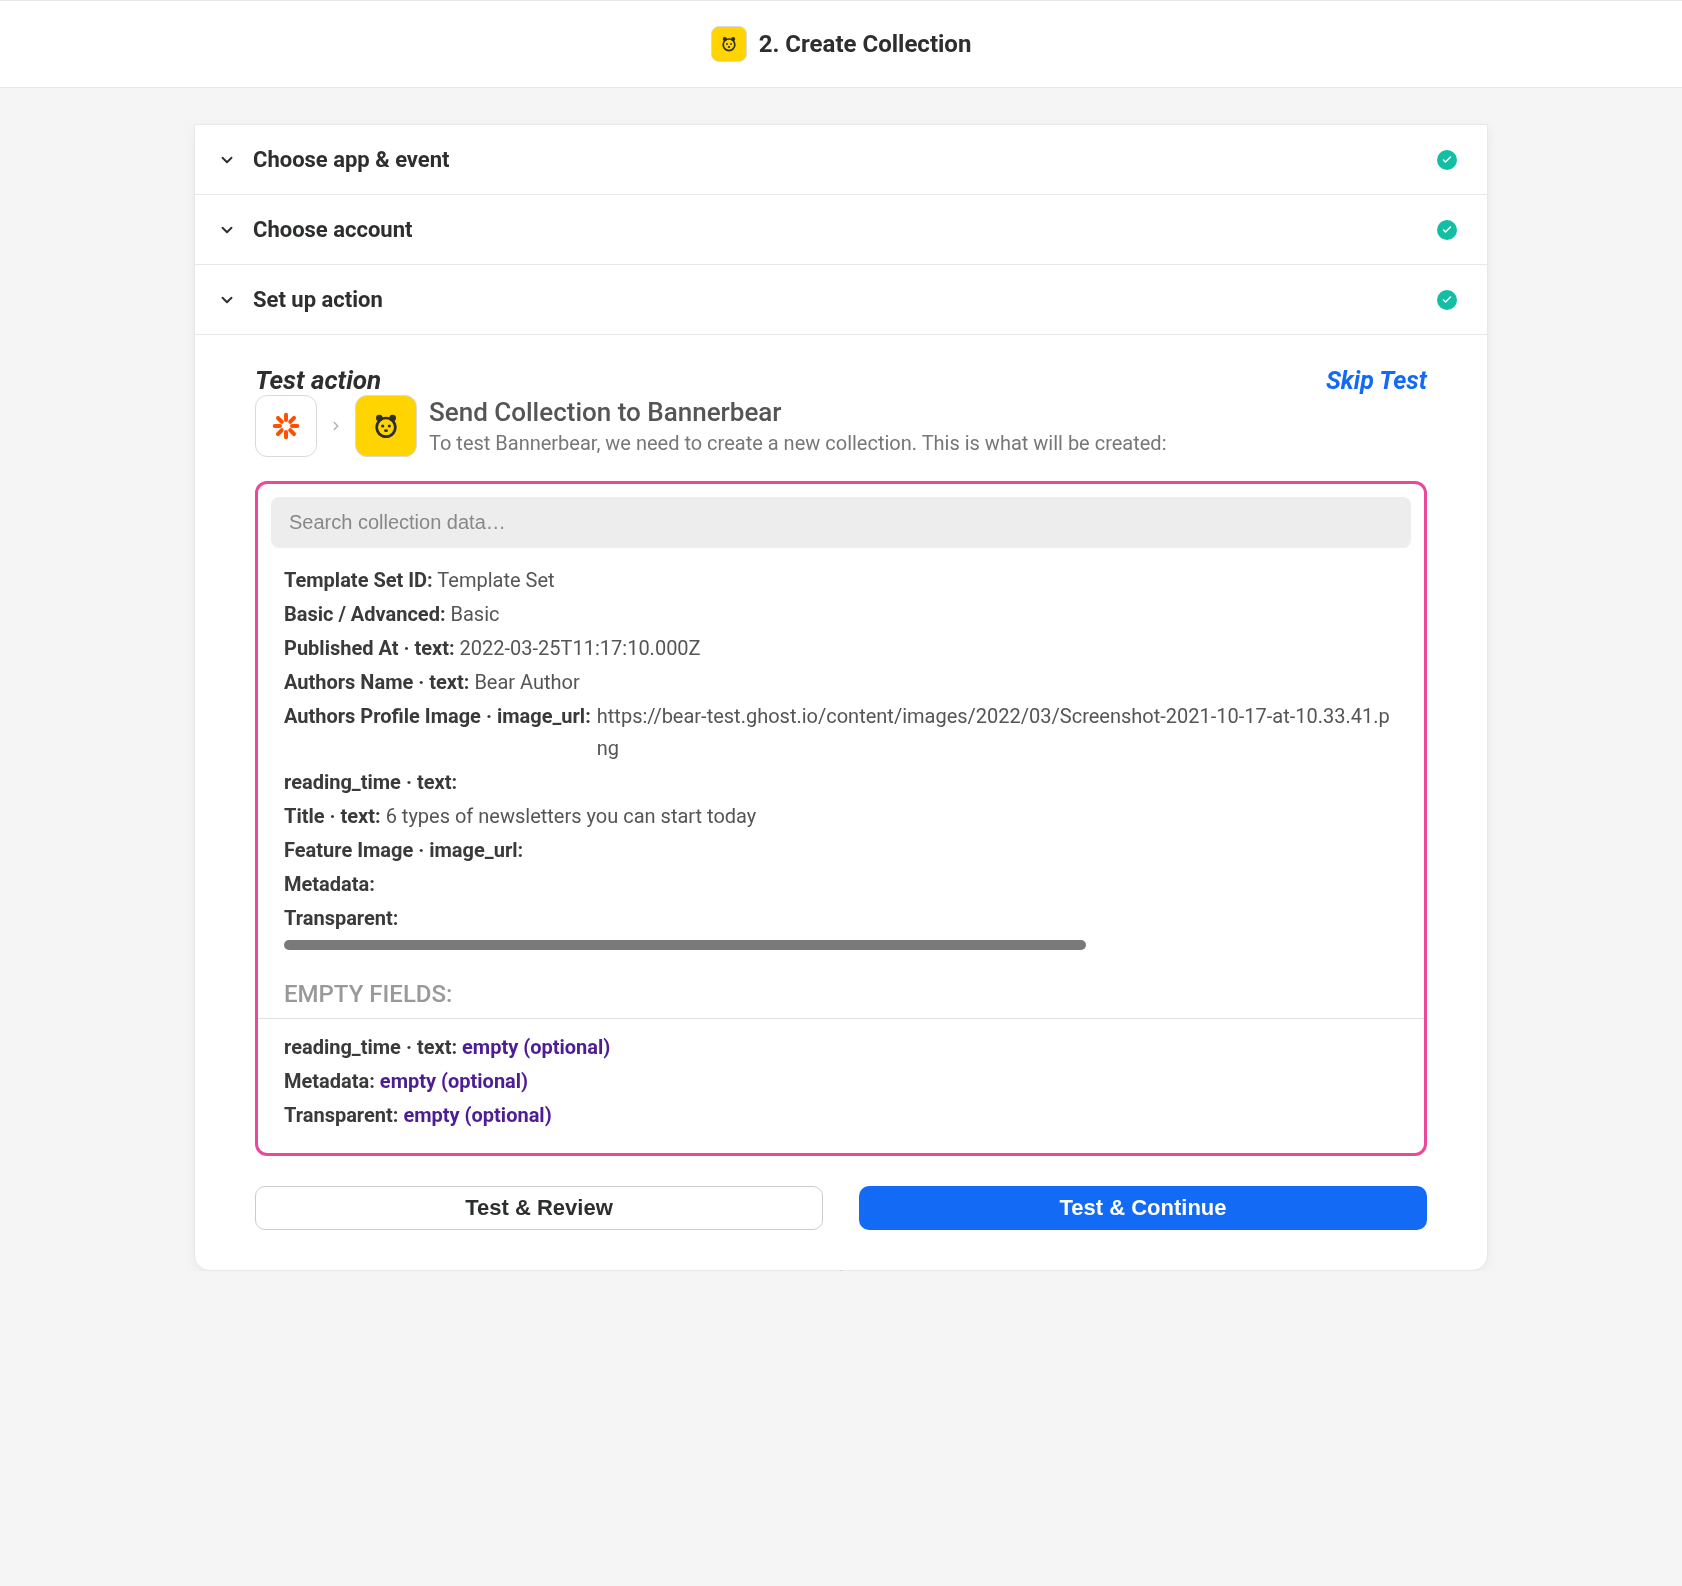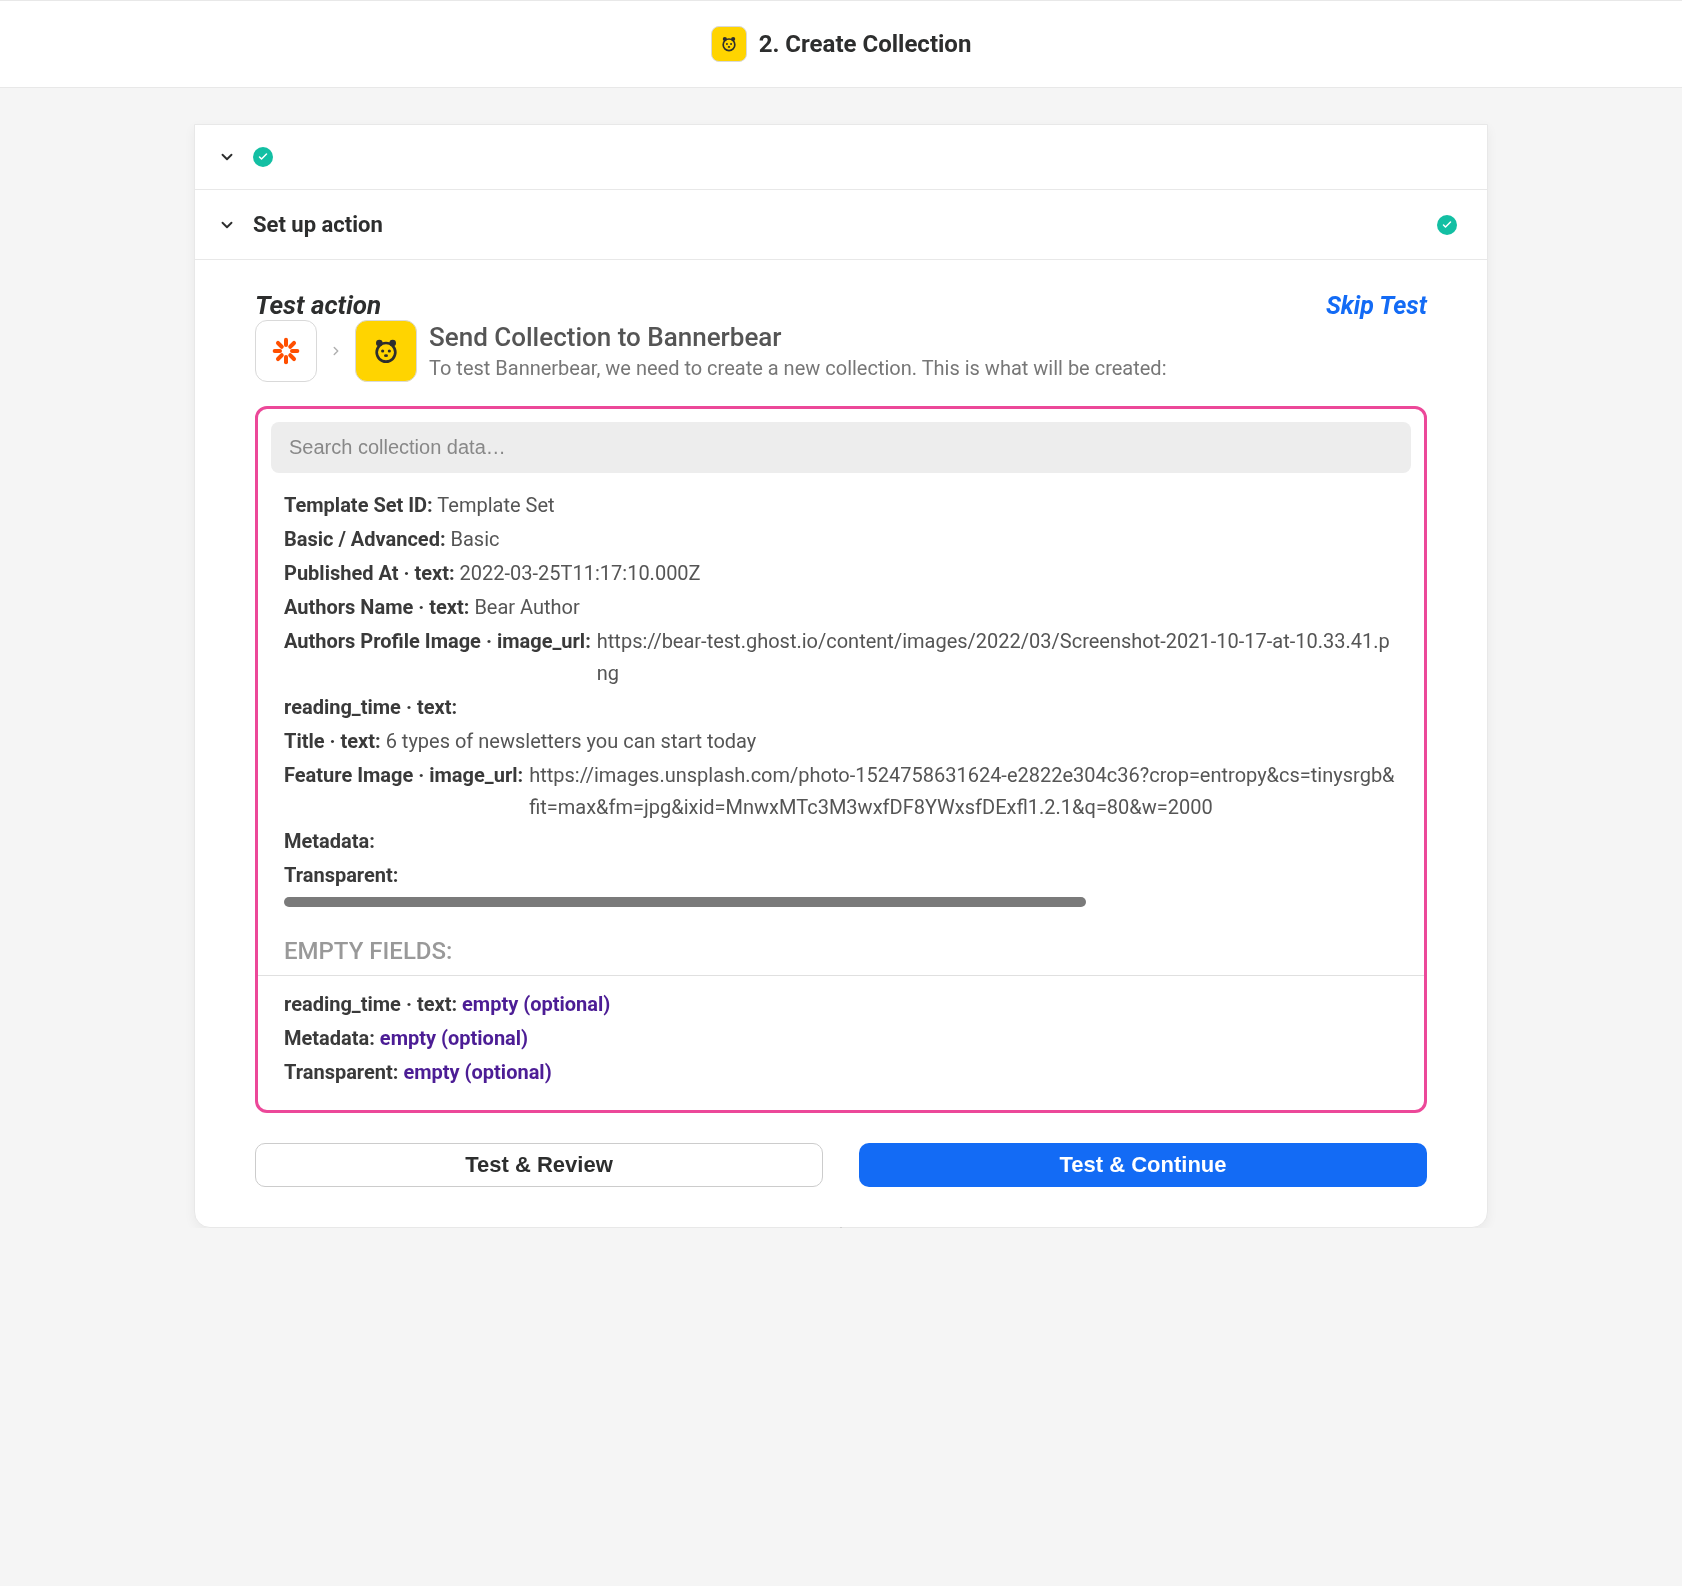--- a/index.html
+++ b/index.html
@@ -292,27 +292,41 @@
 
 <div class="main-container">
   <div class="card">
 
     <div class="section-row">
       <span class="chevron-down">
         <svg viewBox="0 0 24 24" width="18" height="18">
             <path d="M6 9l6 6 6-6" fill="none" stroke="#2d2e2e" stroke-width="2.5" stroke-linecap="round" stroke-linejoin="round"></path>
           </svg>
       </span>
+      <div class="section-title">Choose app &amp; event</div>
       <div class="check-icon">
         <svg viewBox="0 0 24 24" width="12" height="12">
             <path d="M5 12l4 4 10-10" fill="none" stroke="#fff" stroke-width="3" stroke-linecap="round" stroke-linejoin="round"></path>
           </svg>
       </div>
     </div>
 
+    <div class="section-row">
+      <span class="chevron-down">
+        <svg viewBox="0 0 24 24" width="18" height="18">
+            <path d="M6 9l6 6 6-6" fill="none" stroke="#2d2e2e" stroke-width="2.5" stroke-linecap="round" stroke-linejoin="round"></path>
+          </svg>
+      </span>
+      <div class="section-title">Choose account</div>
+      <div class="check-icon">
+        <svg viewBox="0 0 24 24" width="12" height="12">
+            <path d="M5 12l4 4 10-10" fill="none" stroke="#fff" stroke-width="3" stroke-linecap="round" stroke-linejoin="round"></path>
+          </svg>
+      </div>
+    </div>
 
     <div class="section-row">
       <span class="chevron-down">
         <svg viewBox="0 0 24 24" width="18" height="18">
             <path d="M6 9l6 6 6-6" fill="none" stroke="#2d2e2e" stroke-width="2.5" stroke-linecap="round" stroke-linejoin="round"></path>
           </svg>
       </span>
       <div class="section-title">Set up action</div>
       <div class="check-icon">
         <svg viewBox="0 0 24 24" width="12" height="12">
@@ -391,21 +405,20 @@
           <div class="data-row">
             <span class="data-label">reading_time · text:</span>
             <span class="data-value"></span>
           </div>
           <div class="data-row">
             <span class="data-label">Title · text:</span>
             <span class="data-value">6 types of newsletters you can start today</span>
           </div>
           <div class="data-row data-row-wrapped">
             <span class="data-label">Feature Image · image_url:</span>
-            <span class="data-value">https://images.unsplash.com/photo-1524758631624-e2822e304c36?crop=entropy&amp;cs=tinysrgb&amp;fit=max&amp;fm=jpg&amp;ixid=MnwxMTc3M3wxfDF8YWxsfDExfl1.2.1&amp;q=80&amp;w=2000</span>
           </div>
           <div class="data-row">
             <span class="data-label">Metadata:</span>
             <span class="data-value"></span>
           </div>
           <div class="data-row">
             <span class="data-label">Transparent:</span>
             <span class="data-value"></span>
           </div>
           <div class="scrollbar-thumb"></div>

